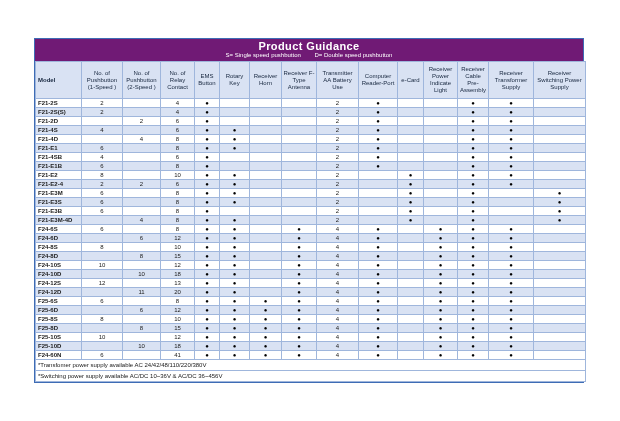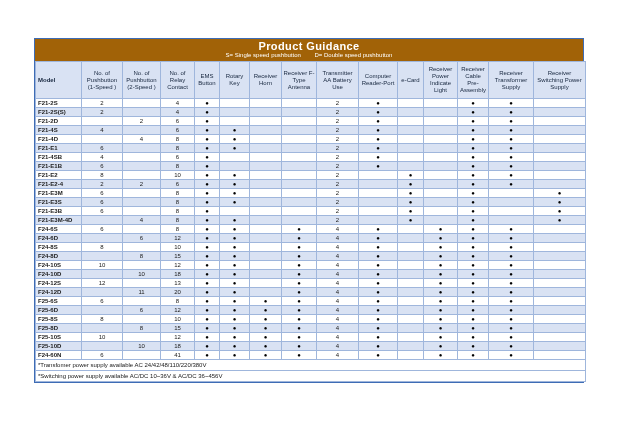--- a/index.html
+++ b/index.html
@@ -6,21 +6,21 @@
   body{
     width:620px;height:421px;background:#ffffff;position:relative;
     font-family:"Liberation Sans",sans-serif;color:#1a1a1a;
     -webkit-font-smoothing:antialiased;
   }
   .sheet{
     position:absolute;left:34px;top:38px;width:550px;
     border:1.5px solid #3e6cb5;box-sizing:border-box;
   }
   .titlebar{
-    background:#a16207;color:#ffffff;text-align:center;
+    background:#701a75;color:#ffffff;text-align:center;
     padding:2px 0 2px 0;
   }
   .titlebar .t{font-size:11px;font-weight:bold;line-height:11px;letter-spacing:.4px;}
   .titlebar .legend{font-size:6px;line-height:7px;}
   .titlebar .legend span{margin:0 6px;}
   table{
     border-collapse:collapse;table-layout:fixed;width:100%;
     background:#ffffff;
   }
   th,td{

